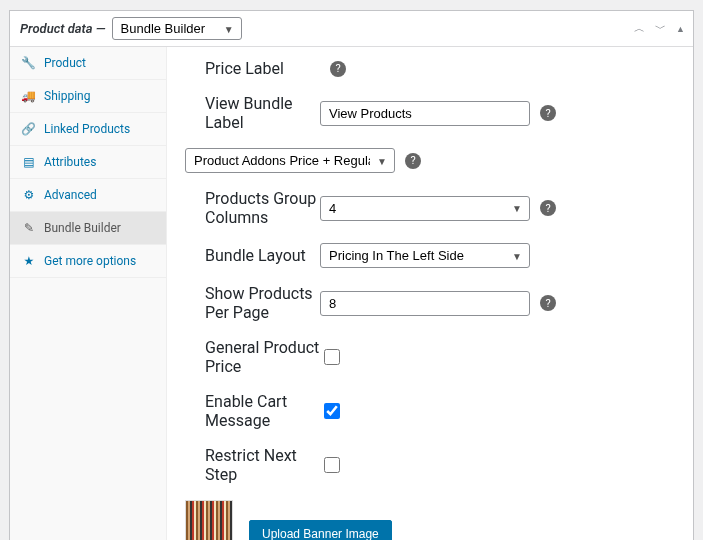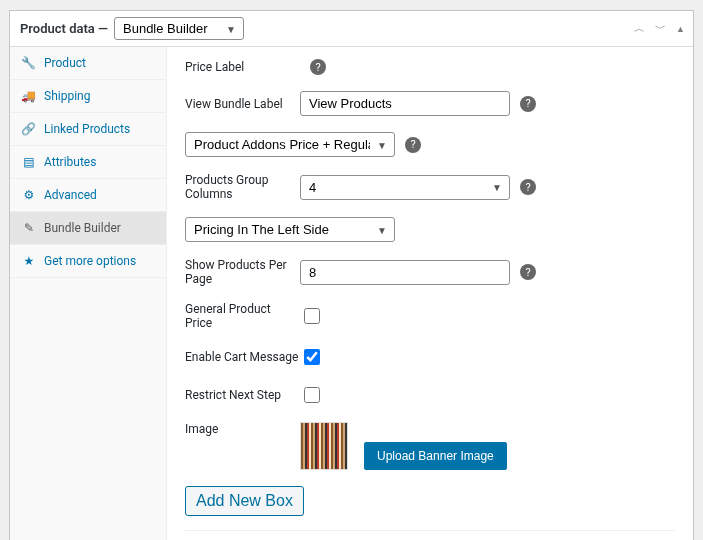--- a/index.html
+++ b/index.html
@@ -1,33 +1,33 @@
 <!DOCTYPE html>
 <html><head>
 <meta charset="utf-8">
 <style>
   body { margin:0; font-family:-apple-system,BlinkMacSystemFont,"Segoe UI",Roboto,sans-serif; font-size:13px; color:#32373c; background:#f0f0f1; }
   .panel { width:683px; margin:10px auto; background:#fff; border:1px solid #c3c4c7; }
   .panel-header { display:flex; align-items:center; border-bottom:1px solid #dcdcde; padding:6px 10px; position:relative; }
-  .panel-title { font-weight:600; }
+  .panel-title { font-weight:600;font-style:italic; }
   .select-wrap { position:relative; display:inline-block; }
   .panel-header select { margin-left:6px; font-size:13px; padding:3px 24px 3px 8px; border:1px solid #8c8f94; border-radius:3px; background:#fff; appearance:none; -webkit-appearance:none; min-width:130px; }
   .select-wrap .caret { position:absolute; right:8px; top:50%; transform:translateY(-50%); pointer-events:none; color:#555; font-size:10px; }
   .header-icons { position:absolute; right:8px; display:flex; gap:10px; align-items:center; color:#787c82; }
   .header-icons span { cursor:pointer; font-size:11px; }
   .header-icons span:last-child { font-size:9px; }
   .panel-body { display:flex; min-height:480px; }
   .sidebar { width:156px; border-right:1px solid #eee; background:#f9f9f9; padding:0; }
   .sidebar-item { display:flex; align-items:center; gap:8px; padding:9px 12px; color:#0073aa; font-size:12px; cursor:pointer; border-bottom:1px solid #eee; }
   .sidebar-item.active { background:#e5e5e5; color:#555; }
   .sidebar-item.active .icon { color:#555; }
   .icon { width:14px; display:inline-flex; justify-content:center; color:#0073aa; font-size:12px; }
   .content { flex:1; padding:12px 18px; }
   .row { display:flex; align-items:center; margin-bottom:16px; }
-  .label { width:115px; font-size:12px; color:#23282d; }
+  .label { width:115px; font-size:16px; color:#23282d;margin-left:20px; }
   .control { width:210px; position:relative; }
   .control input[type=text], .control select, .control input[type=number] { width:100%; box-sizing:border-box; padding:4px 8px; font-size:13px; border:1px solid #8c8f94; border-radius:3px; background:#fff; }
   .control select { appearance:none; -webkit-appearance:none; padding-right:24px; }
   .help { margin-left:10px; width:16px; height:16px; border-radius:50%; background:#666; color:#fff; font-size:11px; display:inline-flex; align-items:center; justify-content:center; cursor:help; }
   .checkbox { width:16px; height:16px; }
   .img-preview { width:46px; height:46px; background:
      repeating-linear-gradient(90deg,#8b5a2b 0 2px,#d4a574 2px 4px,#333 4px 6px,#c0392b 6px 8px,#f4e4c1 8px 10px);
      border:1px solid #ddd; }
   .upload-btn { background:#0073aa; color:#fff; border:1px solid #0073aa; padding:6px 12px; font-size:12px; cursor:pointer; border-radius:2px; }
   .addbox { border:1px solid #0071a1; color:#0071a1; background:#f3f5f6; padding:5px 10px; font-size:16px; cursor:pointer; border-radius:3px; }
@@ -109,20 +109,21 @@
       <div class="row">
         <div class="label">Products Group Columns</div>
         <div class="control select-wrap">
           <select><option>4</option></select>
           <span class="caret">▼</span>
         </div>
         <span class="help">?</span>
       </div>
 
       <div class="row">
+        <div class="label">Bundle Layout</div>
         <div class="control select-wrap">
           <select><option>Pricing In The Left Side</option></select>
           <span class="caret">▼</span>
         </div>
       </div>
 
       <div class="row">
         <div class="label">Show Products Per Page</div>
         <div class="control number-wrap">
           <input type="number" value="8" style="">
@@ -139,21 +140,20 @@
         <div class="label">Enable Cart Message</div>
         <div class="control"><input type="checkbox" class="checkbox" checked="" style=""></div>
       </div>
 
       <div class="row">
         <div class="label">Restrict Next Step</div>
         <div class="control"><input type="checkbox" class="checkbox" style=""></div>
       </div>
 
       <div class="row" style="align-items:flex-start">
-        <div class="label">Image</div>
         <div class="control" style="display:flex; align-items:flex-end; gap:16px; width:auto">
           <div class="img-preview"></div>
           <button class="upload-btn">Upload Banner Image</button>
         </div>
       </div>
 
       <div style="margin:10px 0 14px">
         <button class="addbox">Add New Box</button>
       </div>
 

